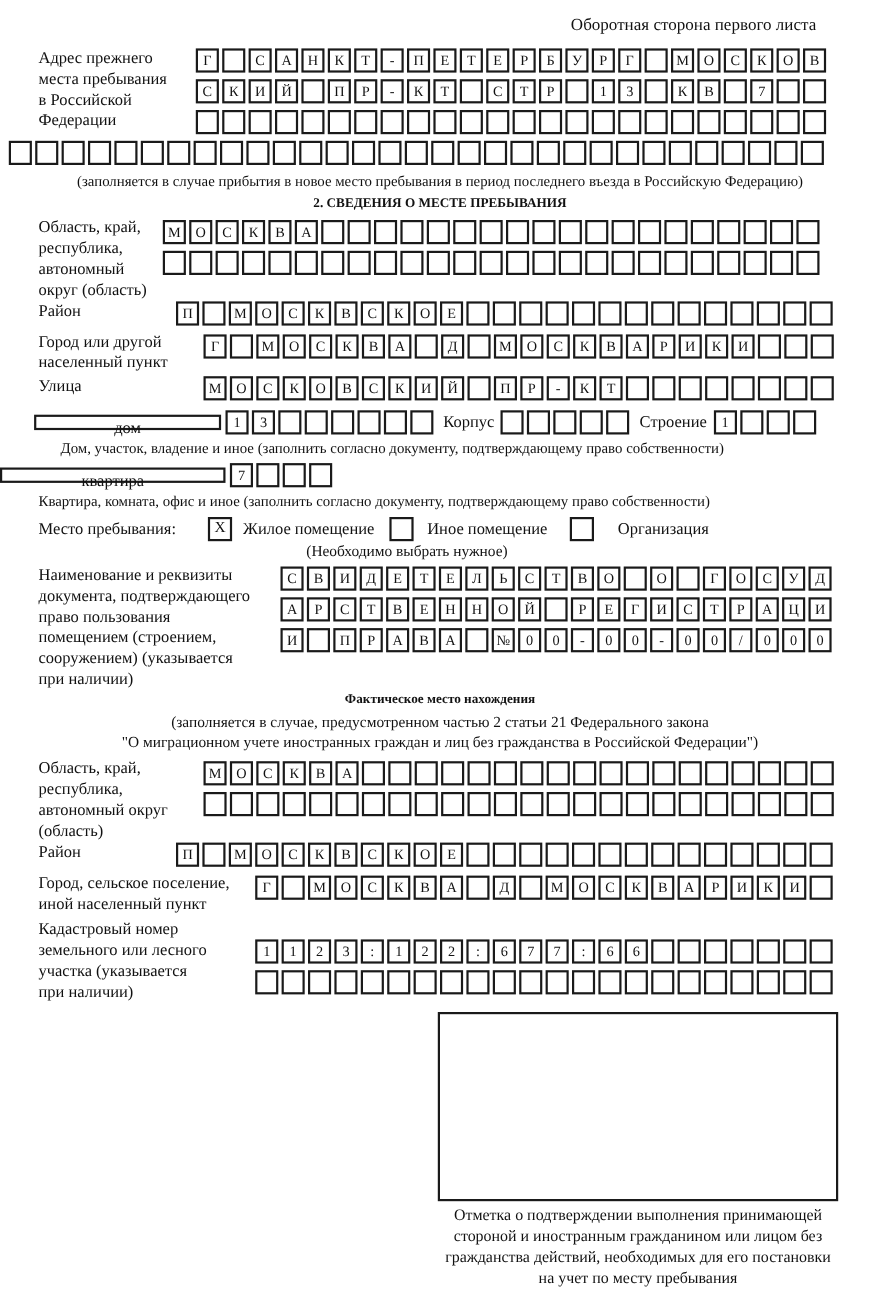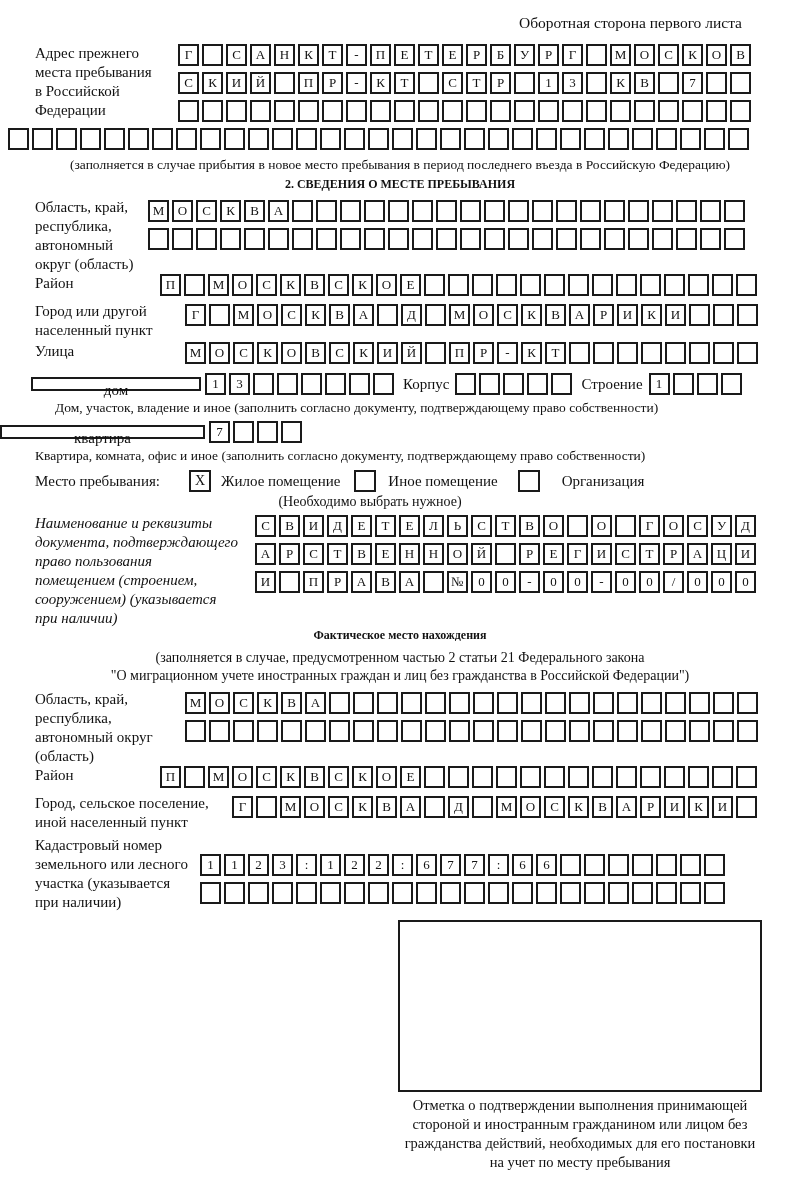--- a/index.html
+++ b/index.html
@@ -49,24 +49,24 @@
     font-weight:bold;
     font-size:12px;
     margin:4px 0 6px 0;
   }
   
   .w-addr{width:178px;}
   .w-region1{width:148px;}
   .w-district{width:160px;}
   .w-city1{width:185px;}
   .w-street{width:185px;}
-  .w-doc{width:255px;font-style:italic;}
+  .w-doc{width:255px;}
   .w-region2{width:185px;}
   .w-city2{width:232px;}
-  .w-cad{width:200px;}
+  .w-cad{width:232px;}
   .fullrow{padding-left:8px;}
   .mt2{margin-top:2px;}
   .widebox{
     box-sizing:border-box;
     border:2px solid #1a1a1a;
     height:14px;
     text-align:center;
     font-size:15px;
     line-height:22px;
     flex-shrink:0;

